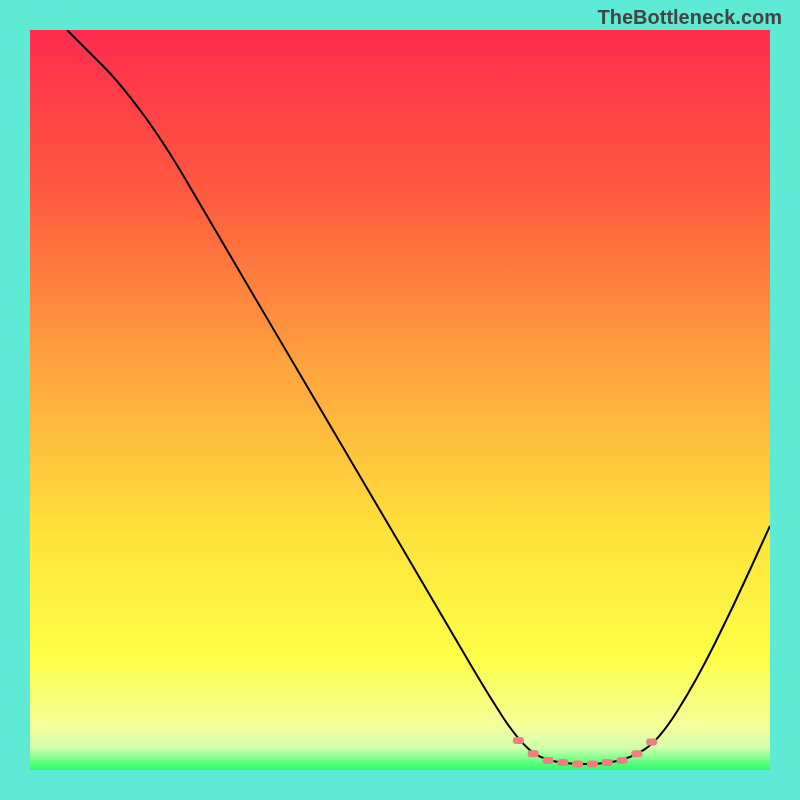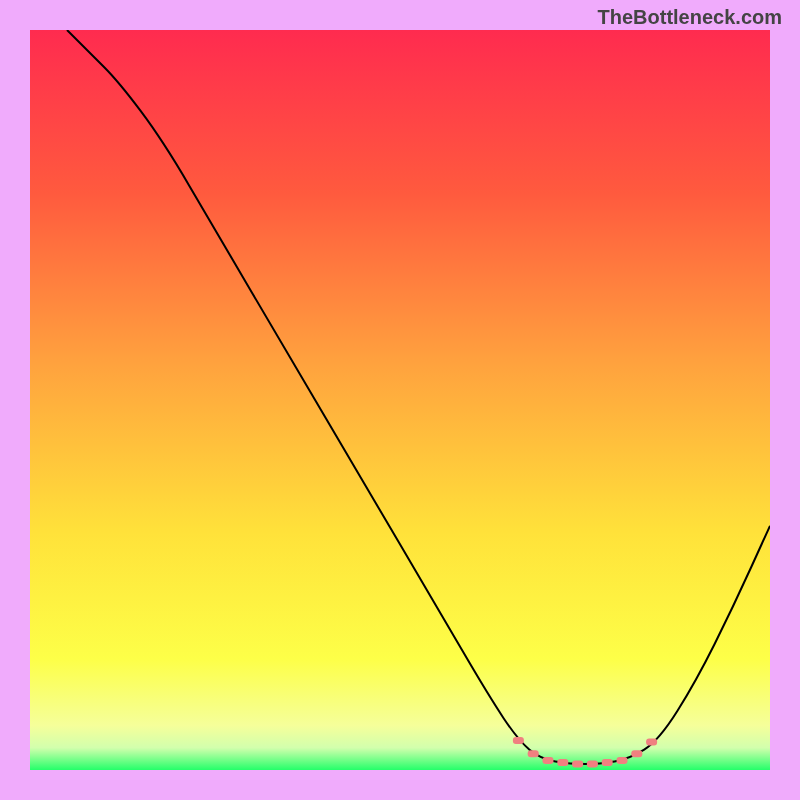--- a/index.html
+++ b/index.html
@@ -8,21 +8,21 @@
     width: 800px;
     height: 800px;
     background: #000;
     font-family: Arial, sans-serif;
     overflow: hidden;
   }
   .container {
     width: 800px;
     height: 800px;
     position: relative;
-    background: #f0abfc;
+    background: #5eead4;
   }
   .attribution {
     position: absolute;
     top: 6px;
     right: 18px;
     color: #444;
     font-size: 20px;
     font-weight: bold;
     z-index: 10;
   }

